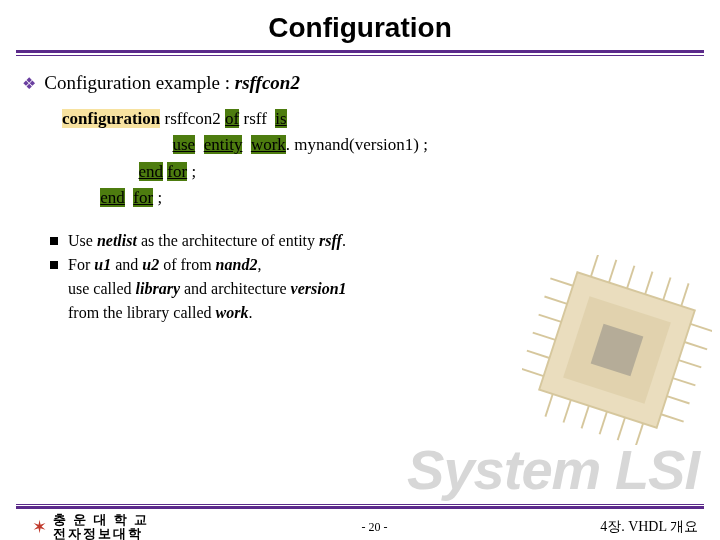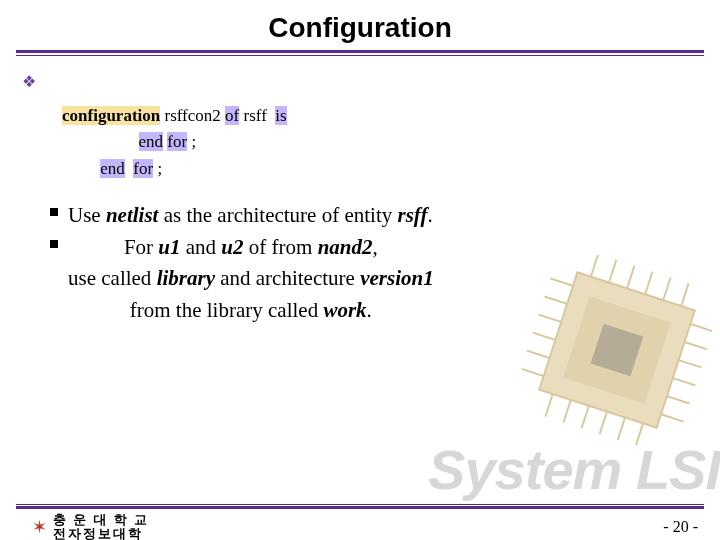--- a/index.html
+++ b/index.html
@@ -6,21 +6,21 @@
   body {
     width: 720px;
     height: 540px;
     font-family: "Times New Roman", serif;
     background: #fff;
     position: relative;
     overflow: hidden;
   }
   .watermark {
     position: absolute;
-    right: 0;
+    right: 21px;
     bottom: 38px;
     font-family: "Arial Black", Arial, sans-serif;
     font-size: 56px;
     font-weight: 900;
     font-style: italic;
     color: rgba(150, 150, 150, 0.38);
     letter-spacing: -1px;
     pointer-events: none;
     white-space: nowrap;
   }
@@ -61,31 +61,31 @@
     font-size: 16px;
   }
   .italic { font-style: italic; font-weight: bold; }
   .codeblock {
     font-size: 17px;
     line-height: 1.55;
     padding: 12px 0 0 62px;
   }
   .codeblock .line { white-space: pre; }
   .kw {
-    background: #c4b5fd;
+    background: #4d7c0f;
+    text-decoration: underline;
   }
   .kwb {
     font-weight: bold;
     background: #f7e2a0;
   }
   .explain {
     padding: 18px 0 0 50px;
-    font-size: 21px;
+    font-size: 16px;
     line-height: 1.5;
-    text-align: center;
   }
   .explain .row { display: flex; gap: 10px; }
   .sq {
     width: 8px; height: 8px; background: #000; margin-top: 8px; flex-shrink: 0;
   }
   .bolditalic { font-weight: bold; font-style: italic; }
   .footer {
     position: absolute;
     bottom: 0; left: 0; right: 0;
     height: 36px;
@@ -107,21 +107,21 @@
   .star {
     color: #c0392b;
     font-size: 18px;
   }
   .univ {
     font-weight: bold;
     font-size: 13px;
     line-height: 1.1;
     letter-spacing: 2px;
   }
-  .page { font-size: 16px; }
+  .page { font-size: 12px; }
 </style>
 </head>
 <body>
 
 <svg class="chip" viewBox="0 0 200 200">
   <g transform="rotate(18 100 100)">
     <rect x="35" y="35" width="130" height="130" fill="#d9c28a" stroke="#b59a4e" stroke-width="2"></rect>
     <rect x="55" y="55" width="90" height="90" fill="#c9af6c"></rect>
     <rect x="78" y="78" width="44" height="44" fill="#7a6a45"></rect>
     <g stroke="#b59a4e" stroke-width="2">
@@ -154,24 +154,28 @@
 </svg>
 
 <div class="watermark">System LSI</div>
 
 <h1 class="slide-title">Configuration</h1>
 <div class="rule-purple"></div>
 <div class="rule-thin"></div>
 
 <div class="bullet1">
   <span class="diamond">❖</span>
+  <span>
+    <span>Configuration example : </span><span class="italic">rsffcon2</span>
+  </span>
 </div>
 
 <div class="codeblock">
   <div class="line"><span class="kwb">configuration</span><span> rsffcon2 </span><span class="kw">of</span><span> rsff  </span><span class="kw">is</span></div>
+  <div class="line">                          <span class="kw">use</span><span>  </span><span class="kw">entity</span><span>  </span><span class="kw">work</span><span>. mynand(version1) ;</span></div>
   <div class="line">                  <span class="kw">end</span><span> </span><span class="kw">for</span><span> ;</span></div>
   <div class="line">         <span class="kw">end</span><span>  </span><span class="kw">for</span><span> ;</span></div>
 </div>
 
 <div class="explain">
   <div class="row">
     <div class="sq"></div>
     <div><span>Use </span><span class="bolditalic">netlist</span><span> as the architecture of entity </span><span class="bolditalic">rsff</span><span>.</span></div>
   </div>
   <div class="row">
@@ -189,14 +193,15 @@
   <div class="foot-rule"></div>
   <div class="foot-content">
     <div class="foot-left">
       <span class="star">✶</span>
       <div class="univ">
         <div>충 운 대 학 교</div>
         <div>전자정보대학</div>
       </div>
     </div>
     <div class="page">-  20  -</div>
+    <div>4장. VHDL 개요</div>
   </div>
 </div>
 
 </body></html>

